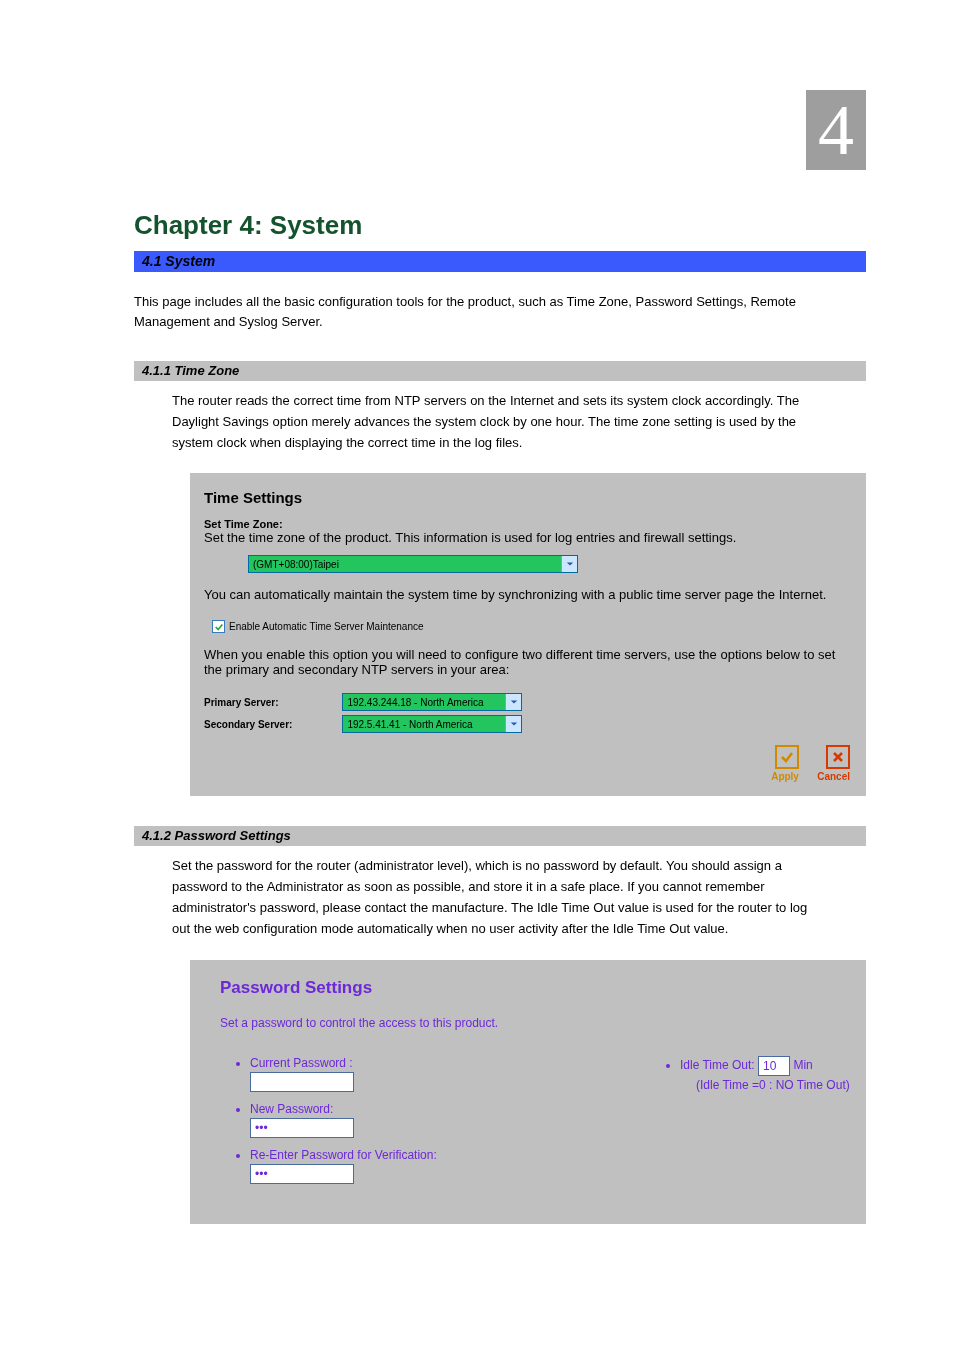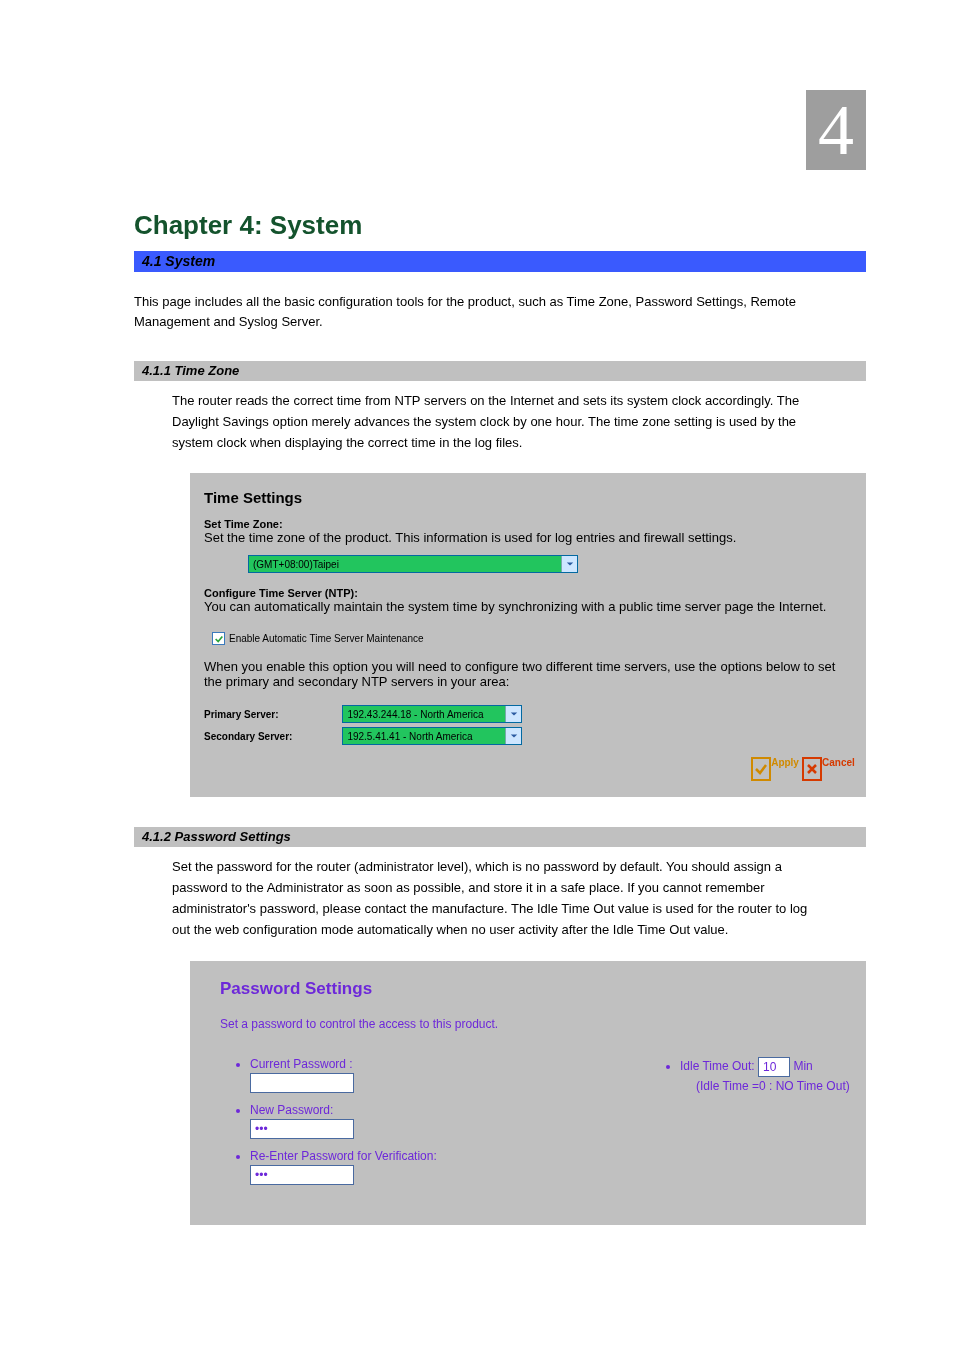--- a/index.html
+++ b/index.html
@@ -115,22 +115,22 @@
   .fig-time table.srv { border-collapse: collapse; }
   .fig-time table.srv td { padding: 2px 6px 2px 0; font-size: 10px; vertical-align: middle; }
   .fig-time table.srv td.lab { font-weight: bold; }
   .fig-time .btn-row {
     text-align: right;
     margin-top: 10px;
     padding-right: 2px;
   }
   .fig-time .icon-btn {
     display: inline-flex;
-    flex-direction: row;
-    align-items: flex-start;
+    flex-direction: column;
+    align-items: flex-end;
     width: 48px;
     font-size: 10px;
     font-weight: bold;
   }
   .fig-time .icon-btn .box {
     width: 24px; height: 24px;
     border: 2px solid;
     display:flex; align-items:center; justify-content:center;
     margin-bottom: 2px;
     background:#fff0;
@@ -200,21 +200,20 @@
   <div class="select">
     <span>(GMT+08:00)Taipei</span>
     <span class="dd-btn">
       <svg viewBox="0 0 10 10">
             <path d="M1 3 L5 7 L9 3 Z" fill="#2a5aa0"></path>
           </svg>
     </span>
   </div>
 
   <div class="block">
-    <div class="lbl-bold">Configure Time Server (NTP):</div>
     <div class="desc">You can automatically maintain the system time by synchronizing with a public time server page the Internet.</div>
   </div>
 
   <div class="cb-row">
     <span class="cb">
       <svg viewBox="0 0 12 12">
             <path d="M2 6 L5 9 L10 3" stroke="#2aa33a" stroke-width="2" fill="none"></path>
           </svg>
     </span>
     <span>Enable Automatic Time Server Maintenance</span>

